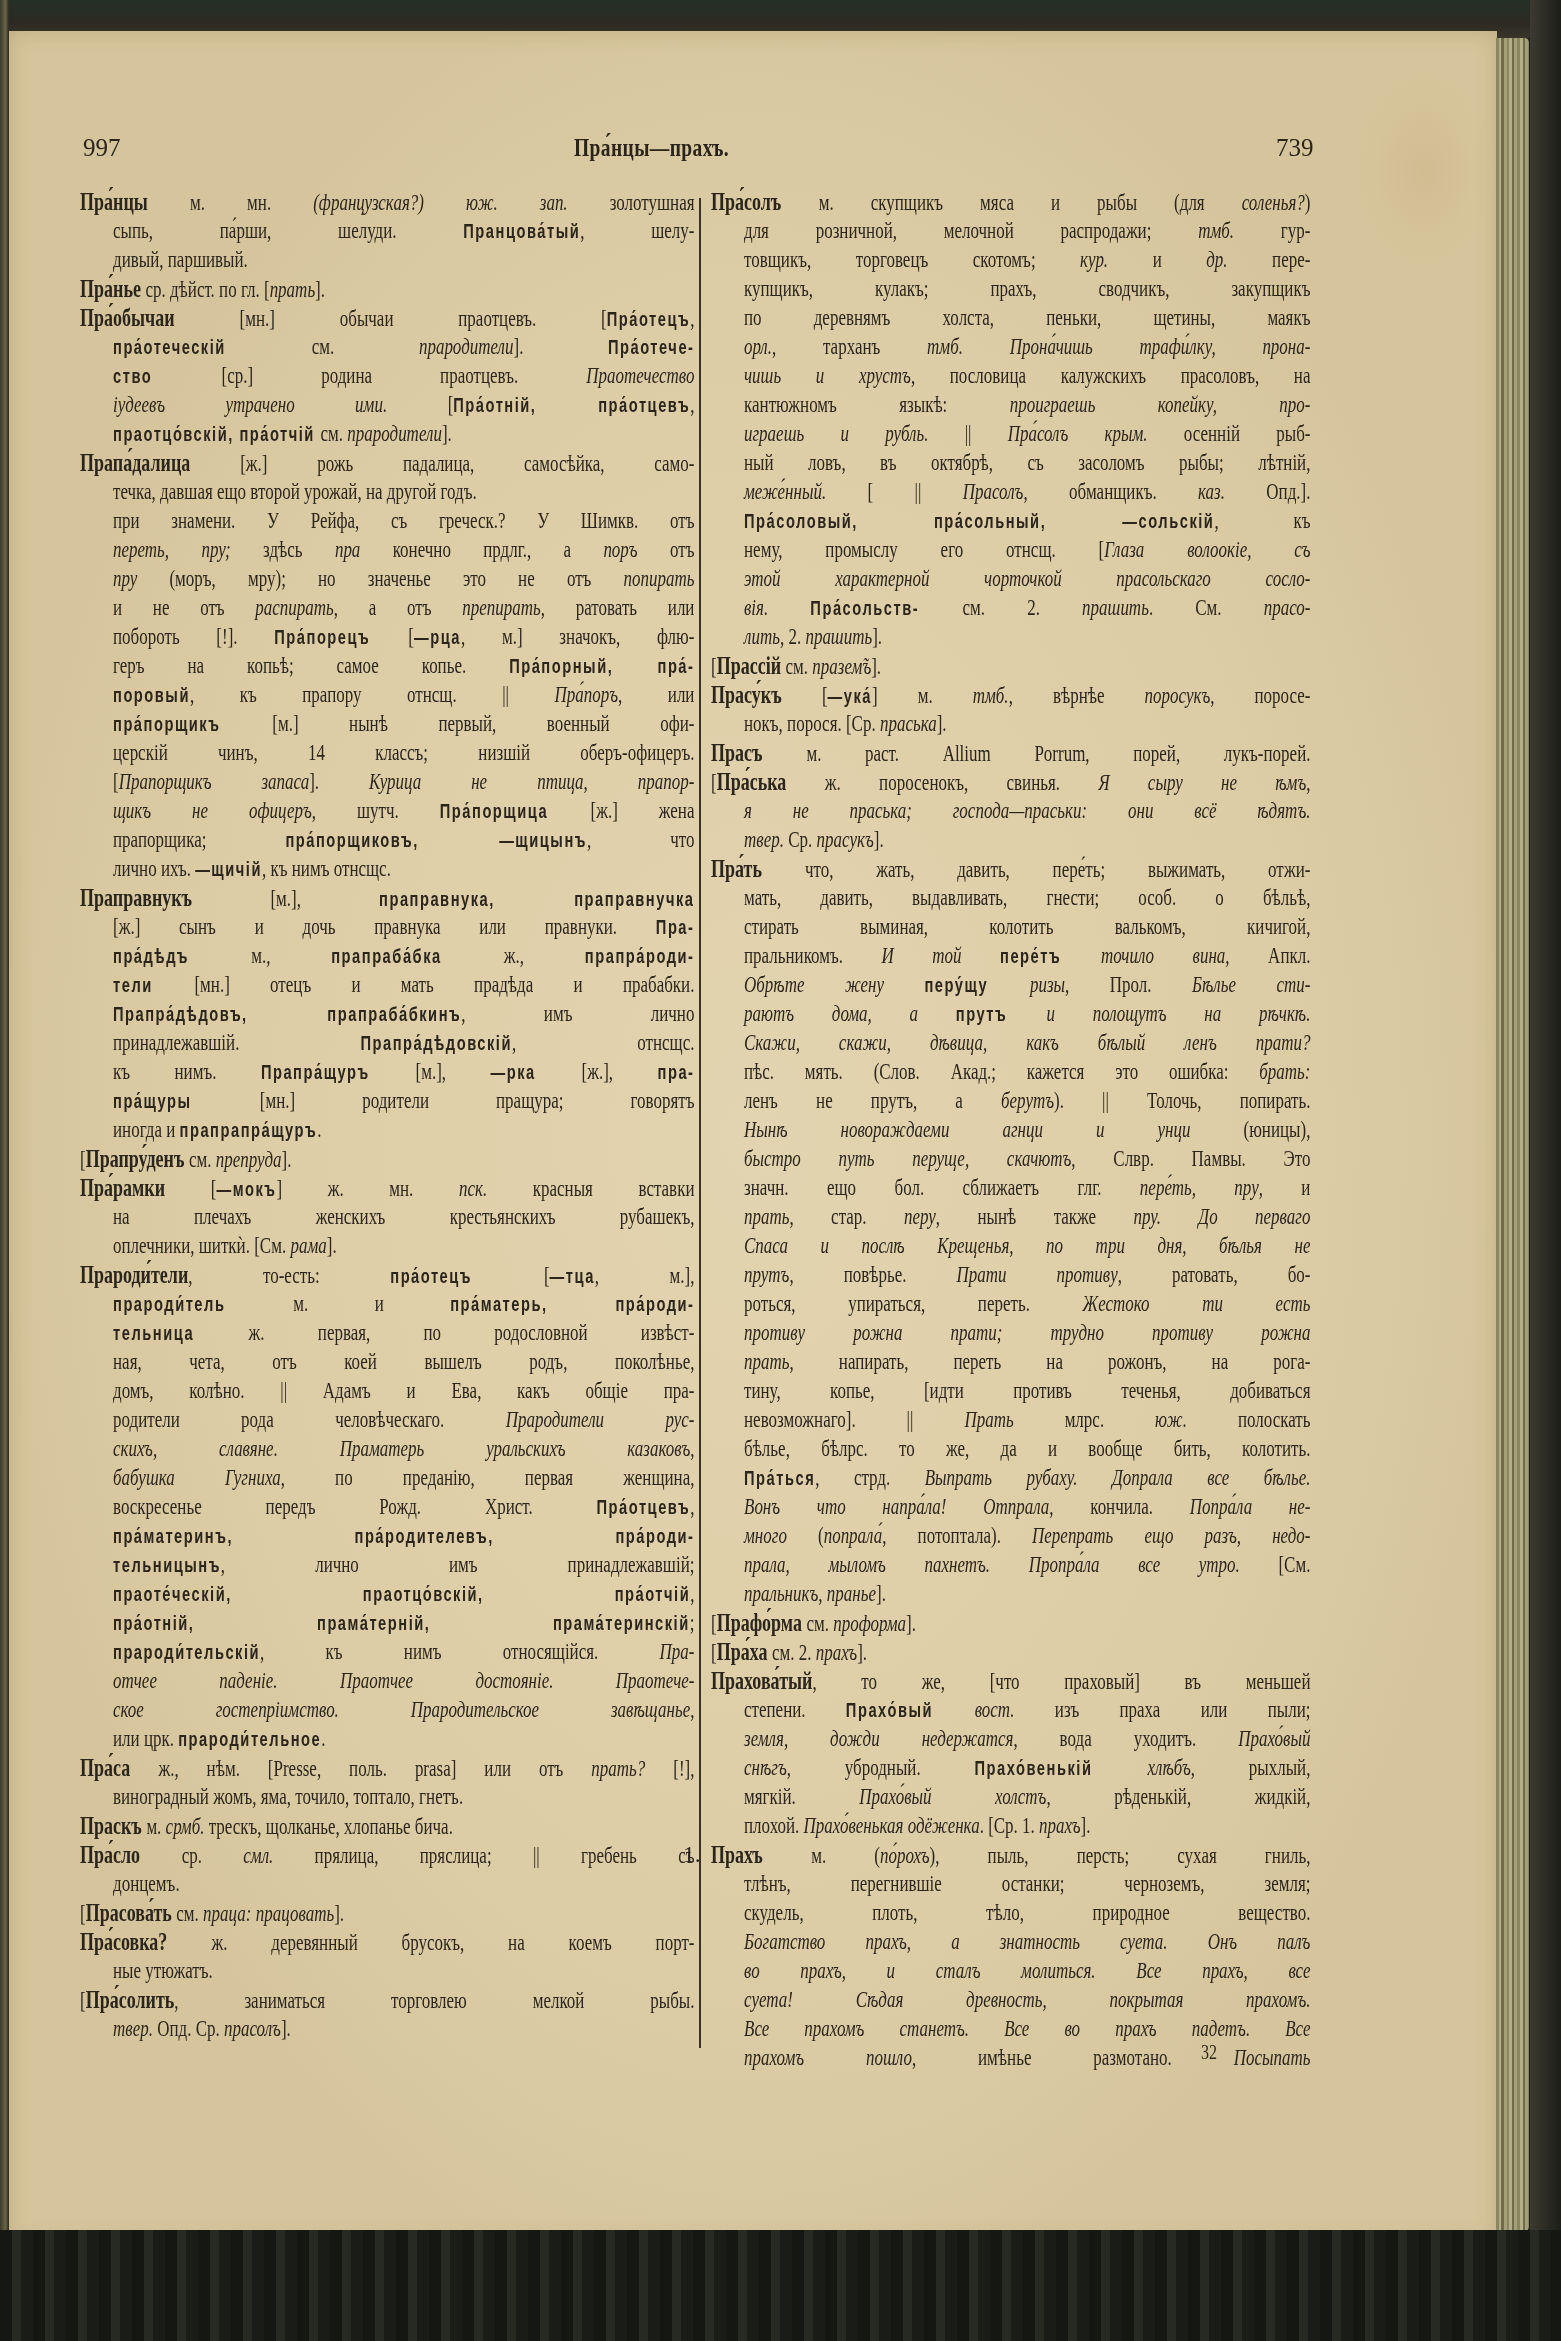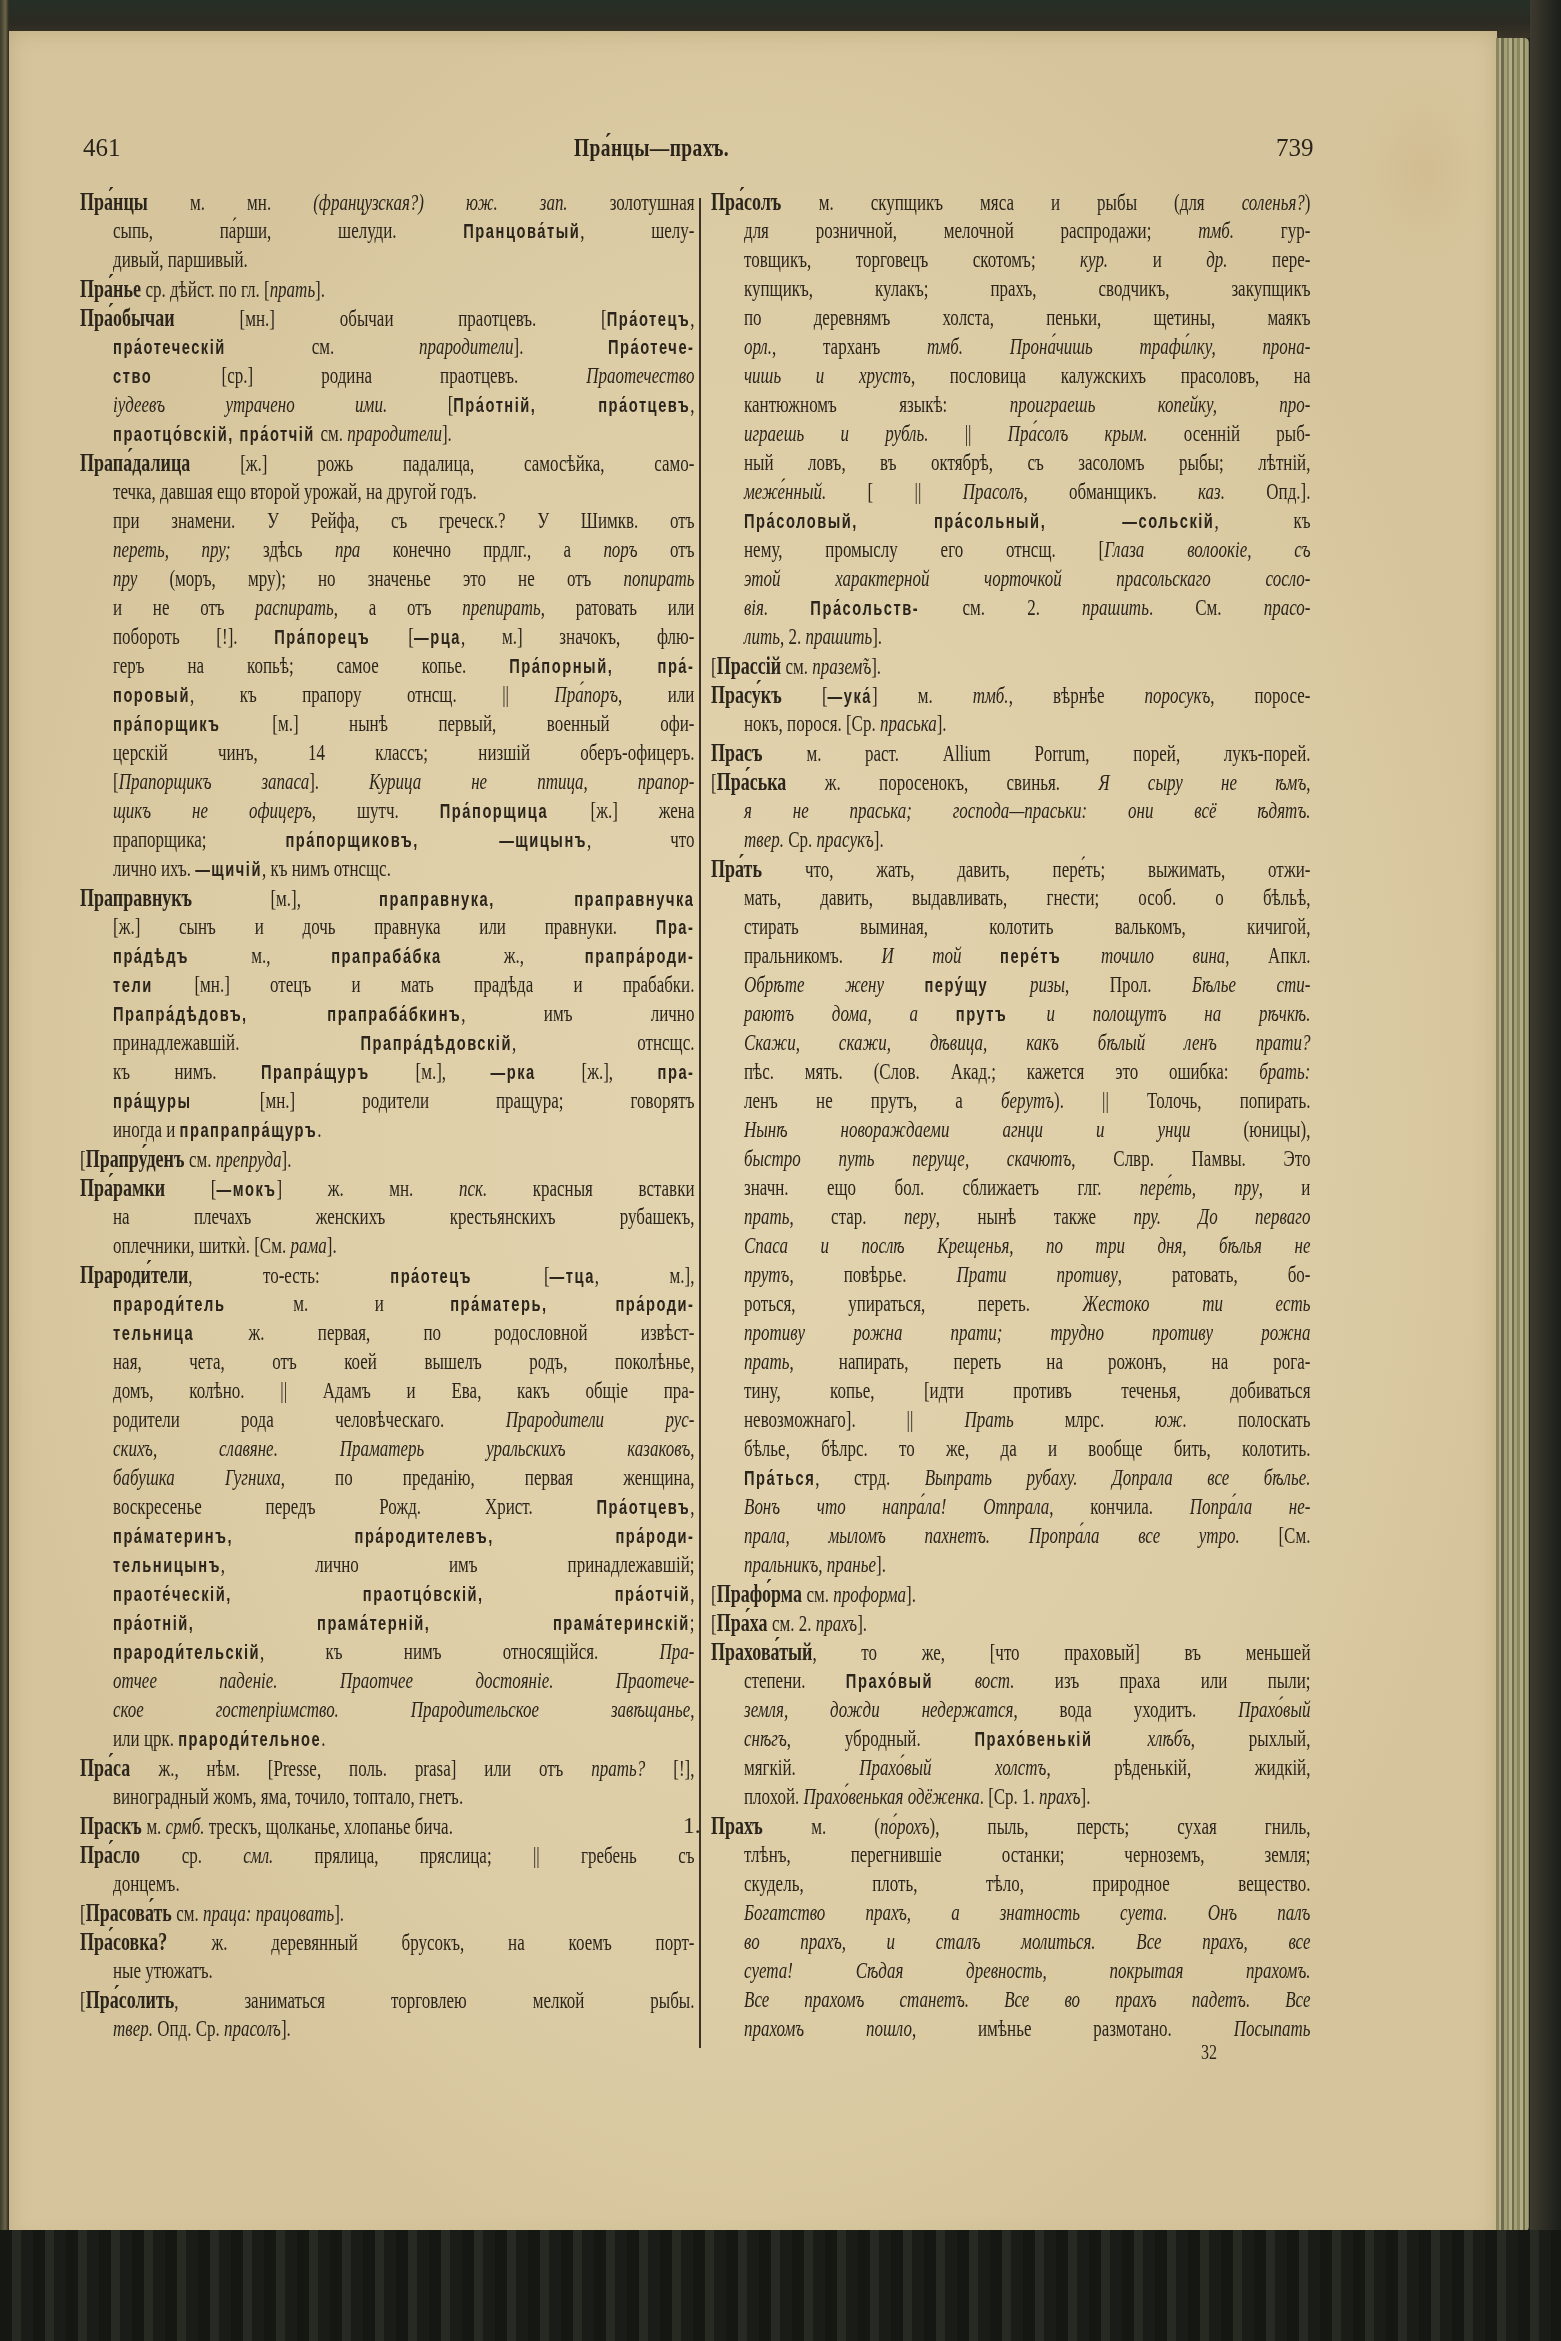--- a/index.html
+++ b/index.html
@@ -58,21 +58,21 @@
 </head>
 <body>
 
 <div class="bg-top"></div>
 <div class="binding-left"></div>
 <div class="page"></div>
 <div class="gilt-edge"></div>
 <div class="cover-right"></div>
 <div class="bg-bottom"></div>
 
-<div class="running-head pg-left">461</div>
+<div class="running-head pg-left">997</div>
 <div class="running-head head-title">Пра́нцы—прахъ.</div>
 <div class="running-head pg-right">739</div>
 
 <div class="column-rule"></div>
 
 <div class="column col-left" id="col-left">
     <div class="line" style="position: relative;"><span class="line-inner"><span class="seg-b">Пра́нцы </span><span class="seg-r">м. мн. </span><span class="seg-i">(французская?) юж. зап. </span><span class="seg-r">золотушная</span></span></div>
     <div class="line indent" style="position: relative;"><span class="line-inner"><span class="seg-r">сыпь, па́рши, шелуди. </span><span class="seg-s">Пранцова́тый</span><span class="seg-r">, шелу-</span></span></div>
     <div class="line indent last" style="position: relative;"><span class="line-inner"><span class="seg-r">дивый, паршивый.</span></span></div>
     <div class="line last" style="position: relative;"><span class="line-inner"><span class="seg-b">Пра́нье </span><span class="seg-r">ср. дѣйст. по гл. [</span><span class="seg-i">прать</span><span class="seg-r">].</span></span></div>
@@ -177,20 +177,21 @@
     <div class="line indent" style="position: relative;"><span class="line-inner"><span class="seg-i">Спаса и послѣ Крещенья, по три дня, бѣлья не</span></span></div>
     <div class="line indent" style="position: relative;"><span class="line-inner"><span class="seg-i">прутъ</span><span class="seg-r">, повѣрье. </span><span class="seg-i">Прати противу</span><span class="seg-r">, ратовать, бо-</span></span></div>
     <div class="line indent" style="position: relative;"><span class="line-inner"><span class="seg-r">роться, упираться, переть. </span><span class="seg-i">Жестоко ти есть</span></span></div>
     <div class="line indent" style="position: relative;"><span class="line-inner"><span class="seg-i">противу рожна прати; трудно противу рожна</span></span></div>
     <div class="line indent" style="position: relative;"><span class="line-inner"><span class="seg-i">прать</span><span class="seg-r">, напирать, переть на рожонъ, на рога-</span></span></div>
     <div class="line indent" style="position: relative;"><span class="line-inner"><span class="seg-r">тину, копье, [идти противъ теченья, добиваться</span></span></div>
     <div class="line indent" style="position: relative;"><span class="line-inner"><span class="seg-r">невозможнаго]. || </span><span class="seg-i">Прать </span><span class="seg-r">млрс. </span><span class="seg-i">юж. </span><span class="seg-r">полоскать</span></span></div>
     <div class="line indent" style="position: relative;"><span class="line-inner"><span class="seg-r">бѣлье, бѣлрс. то же, да и вообще бить, колотить.</span></span></div>
     <div class="line indent" style="position: relative;"><span class="line-inner"><span class="seg-s">Пра́ться</span><span class="seg-r">, стрд. </span><span class="seg-i">Выпрать рубаху. Допрала все бѣлье.</span></span></div>
     <div class="line indent" style="position: relative;"><span class="line-inner"><span class="seg-i">Вонъ что напра́ла! Отпрала</span><span class="seg-r">, кончила. </span><span class="seg-i">Попра́ла не-</span></span></div>
+    <div class="line indent" style="position: relative;"><span class="line-inner"><span class="seg-i">много </span><span class="seg-r">(</span><span class="seg-i">попрала́</span><span class="seg-r">, потоптала). </span><span class="seg-i">Перепрать ещо разъ, недо-</span></span></div>
     <div class="line indent" style="position: relative;"><span class="line-inner"><span class="seg-i">прала, мыломъ пахнетъ. Пропра́ла все утро. </span><span class="seg-r">[См.</span></span></div>
     <div class="line indent last" style="position: relative;"><span class="line-inner"><span class="seg-i">пральникъ, пранье</span><span class="seg-r">].</span></span></div>
     <div class="line last" style="position: relative;"><span class="line-inner"><span class="seg-r">[</span><span class="seg-b">Прафо́рма </span><span class="seg-r">см. </span><span class="seg-i">проформа</span><span class="seg-r">].</span></span></div>
     <div class="line last" style="position: relative;"><span class="line-inner"><span class="seg-r">[</span><span class="seg-b">Пра́ха </span><span class="seg-r">см. 2. </span><span class="seg-i">прахъ</span><span class="seg-r">].</span></span></div>
     <div class="line" style="position: relative;"><span class="line-inner"><span class="seg-b">Прахова́тый</span><span class="seg-r">, то же, [что праховый] въ меньшей</span></span></div>
     <div class="line indent" style="position: relative;"><span class="line-inner"><span class="seg-r">степени. </span><span class="seg-s">Прахо́вый </span><span class="seg-i">вост. </span><span class="seg-r">изъ праха или пыли;</span></span></div>
     <div class="line indent" style="position: relative;"><span class="line-inner"><span class="seg-i">земля, дожди недержатся</span><span class="seg-r">, вода уходитъ. </span><span class="seg-i">Прахо́вый</span></span></div>
     <div class="line indent" style="position: relative;"><span class="line-inner"><span class="seg-i">снѣгъ</span><span class="seg-r">, убродный. </span><span class="seg-s">Прахо́венькій </span><span class="seg-i">хлѣбъ</span><span class="seg-r">, рыхлый,</span></span></div>
     <div class="line indent" style="position: relative;"><span class="line-inner"><span class="seg-r">мягкій. </span><span class="seg-i">Прахо́вый холстъ</span><span class="seg-r">, рѣденькій, жидкій,</span></span></div>
     <div class="line indent last" style="position: relative;"><span class="line-inner"><span class="seg-r">плохой. </span><span class="seg-i">Прахо́венькая одёженка</span><span class="seg-r">. [Ср. 1. </span><span class="seg-i">прахъ</span><span class="seg-r">].</span></span></div>

